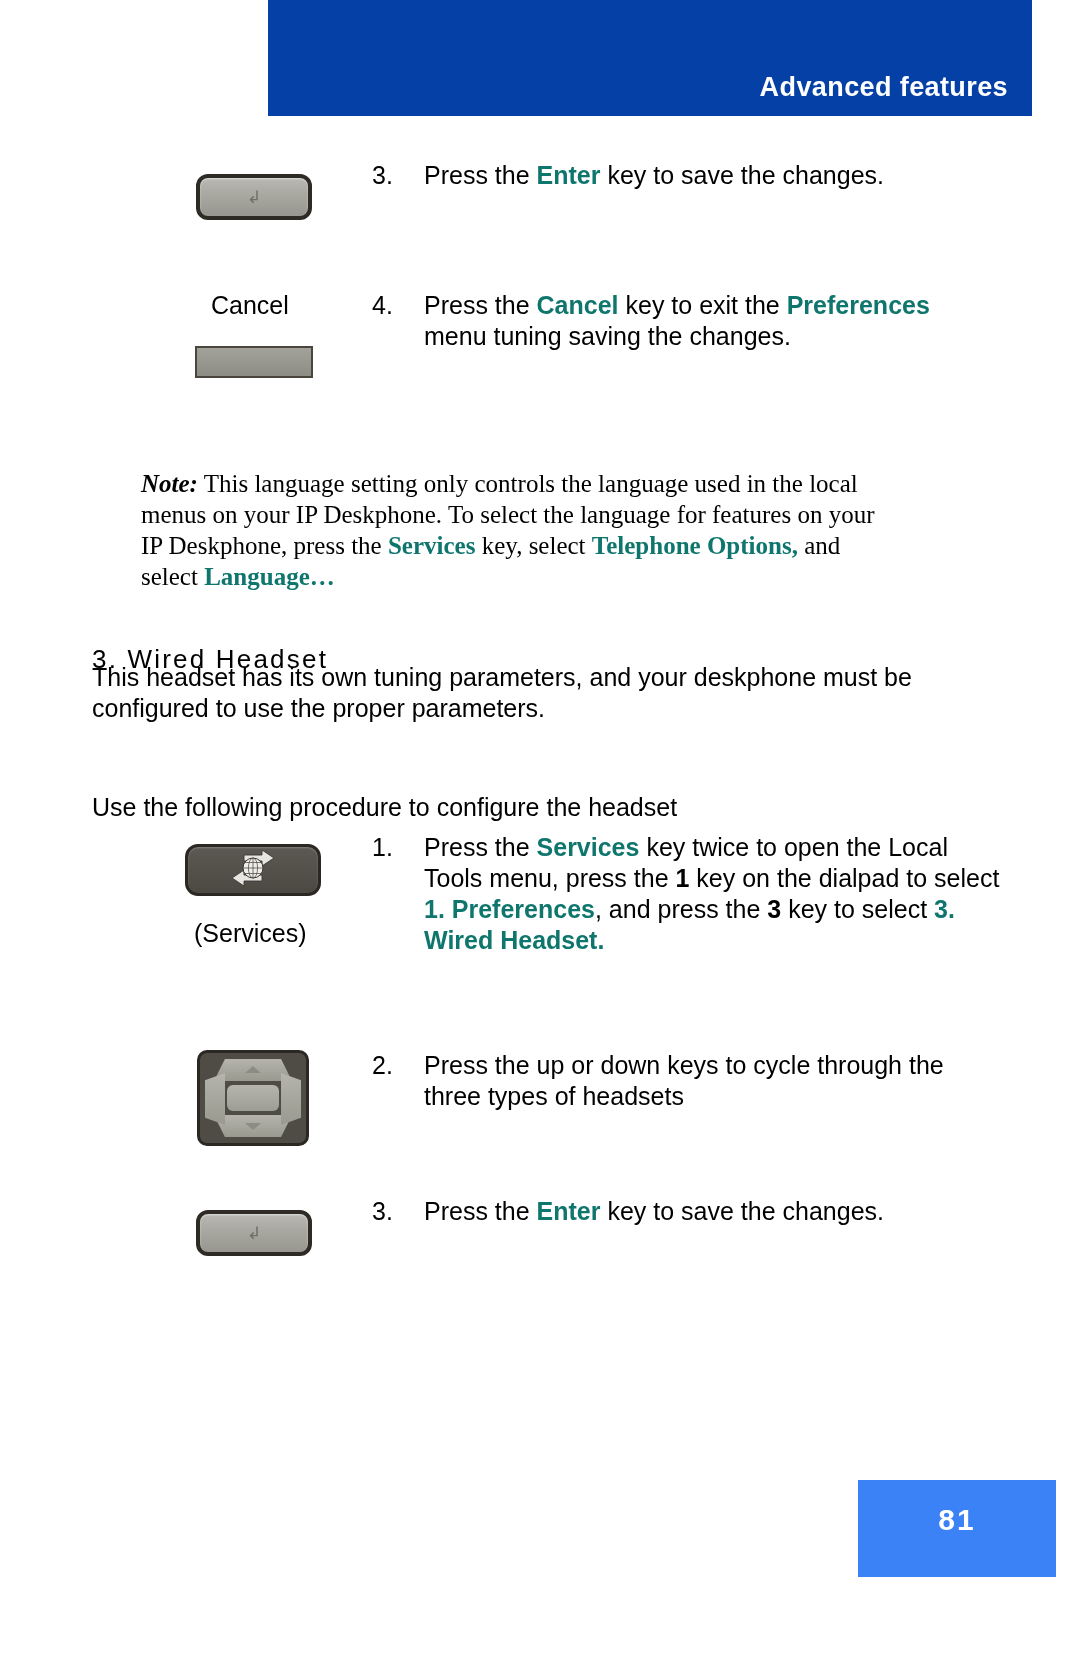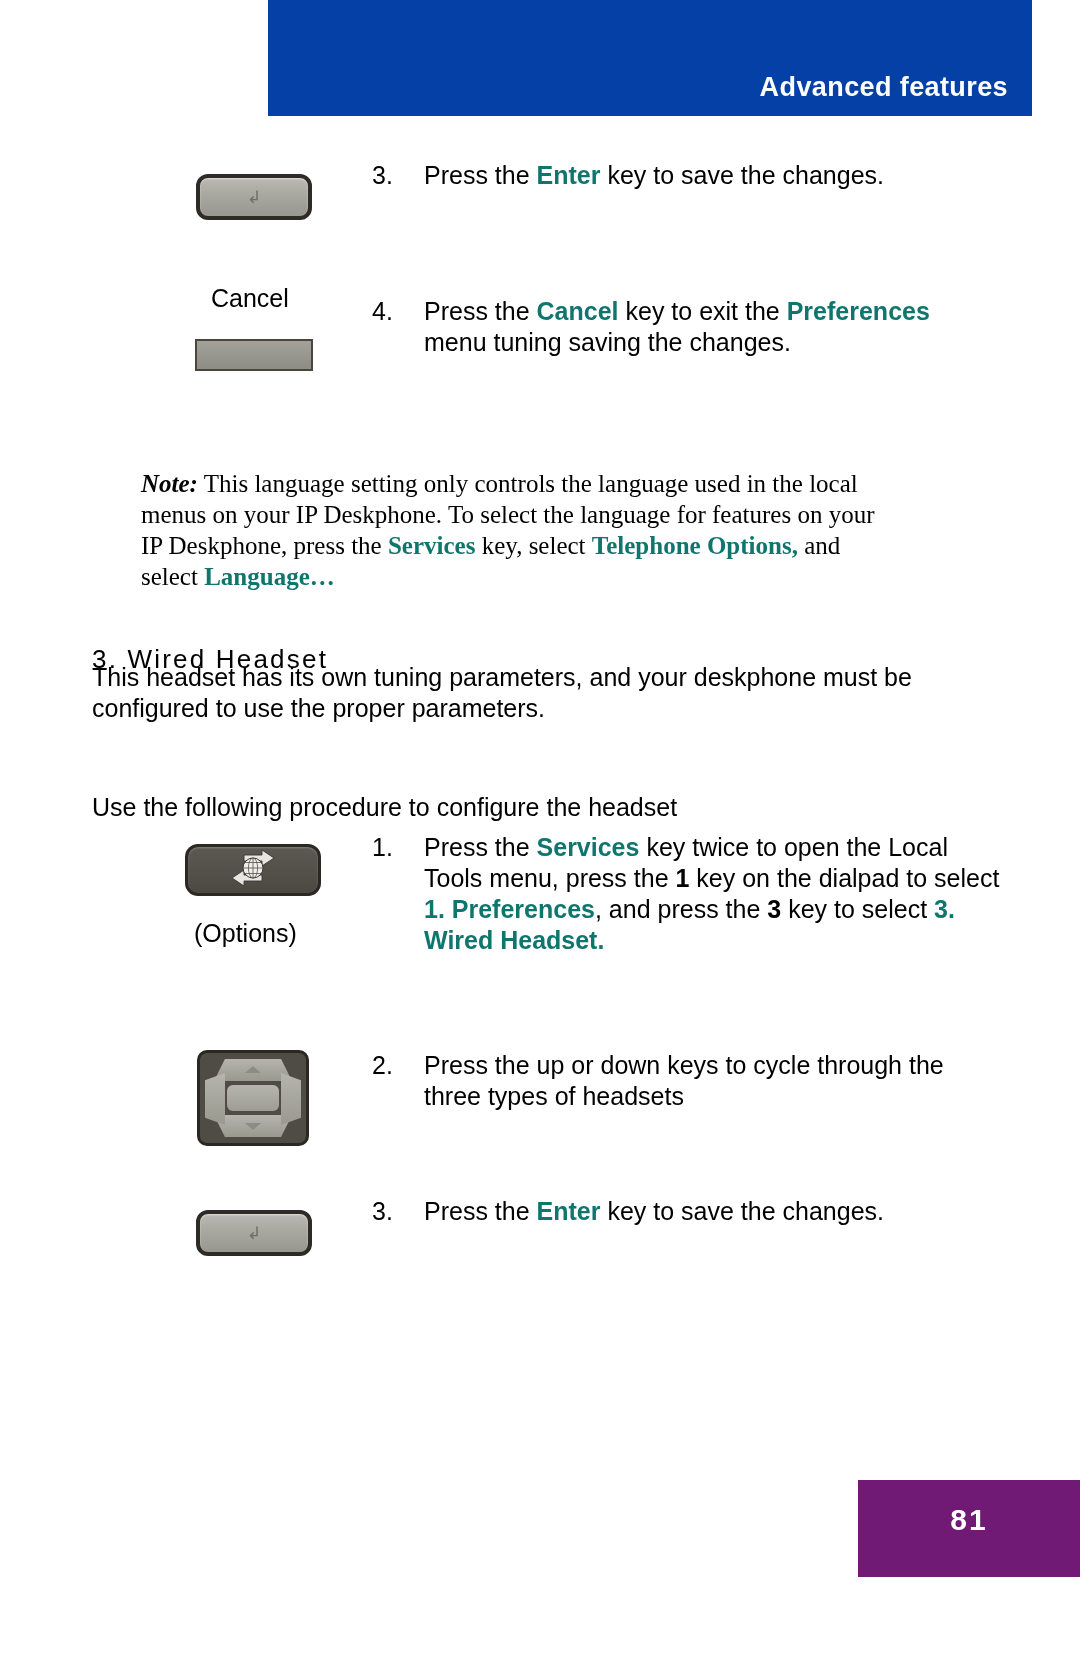--- a/index.html
+++ b/index.html
@@ -205,22 +205,21 @@
     color: #000;
   }
 
   
   .footer-box {
     position: absolute;
     left: 858px;
     top: 1480px;
     width: 198px;
     height: 97px;
-    background: #701a75;
-    padding-left: 24px;
+    background: #3b82f6;
   }
   .footer-num {
     position: absolute;
     left: 0;
     right: 0;
     top: 23px;
     text-align: center;
     color: #ffffff;
     font-size: 30px;
     font-weight: bold;
@@ -239,21 +238,21 @@
     <div class="key-enter" style="margin-left:104px; margin-top:14px;">
       <span class="glyph">↲</span>
     </div>
   </div>
   <div class="text-col">
     <div class="step-num">3.</div>
     <div class="step-body"><span>Press the </span><span class="b-blue">Enter</span><span> key to save the changes.</span></div>
   </div>
 </div>
 
-<div class="step-row" style="left:92px; top:283px; width:900px;align-items:center;">
+<div class="step-row" style="left:92px; top:290px; width:900px;">
   <div class="art-col">
     <div class="key-caption" style="margin-left:119px;">Cancel</div>
     <div class="key-soft" style="margin-left:103px; margin-top:26px;"></div>
   </div>
   <div class="text-col">
     <div class="step-num">4.</div>
     <div class="step-body"><span>Press the </span><span class="b-blue">Cancel</span><span> key to exit the </span><span class="b-blue">Preferences</span><span> menu tuning saving the changes.</span></div>
   </div>
 </div>
 
@@ -281,21 +280,21 @@
               <ellipse cx="31" cy="19" rx="4.6" ry="10"></ellipse>
               <line x1="21" y1="19" x2="41" y2="19"></line>
               <line x1="22.6" y1="13.5" x2="39.4" y2="13.5"></line>
               <line x1="22.6" y1="24.5" x2="39.4" y2="24.5"></line>
               <line x1="31" y1="9" x2="31" y2="29"></line>
             </g>
           </g>
         </svg>
       </span>
     </div>
-    <div class="key-caption" style="margin-left:102px; margin-top:22px;">(Options)</div>
+    <div class="key-caption" style="margin-left:102px; margin-top:22px;">(Services)</div>
   </div>
   <div class="text-col">
     <div class="step-num">1.</div>
     <div class="step-body"><span>Press the </span><span class="b-blue">Services</span><span> key twice to open the Local Tools menu, press the </span><span class="b-black">1</span><span> key on the dialpad to select </span><span class="b-blue">1. Preferences</span><span>, and press the </span><span class="b-black">3</span><span> key to select </span><span class="b-blue">3. Wired Headset.</span></div>
   </div>
 </div>
 
 <div class="step-row" style="left:92px; top:1050px; width:900px;">
   <div class="art-col">
     <div class="key-nav" style="margin-left:105px;">

